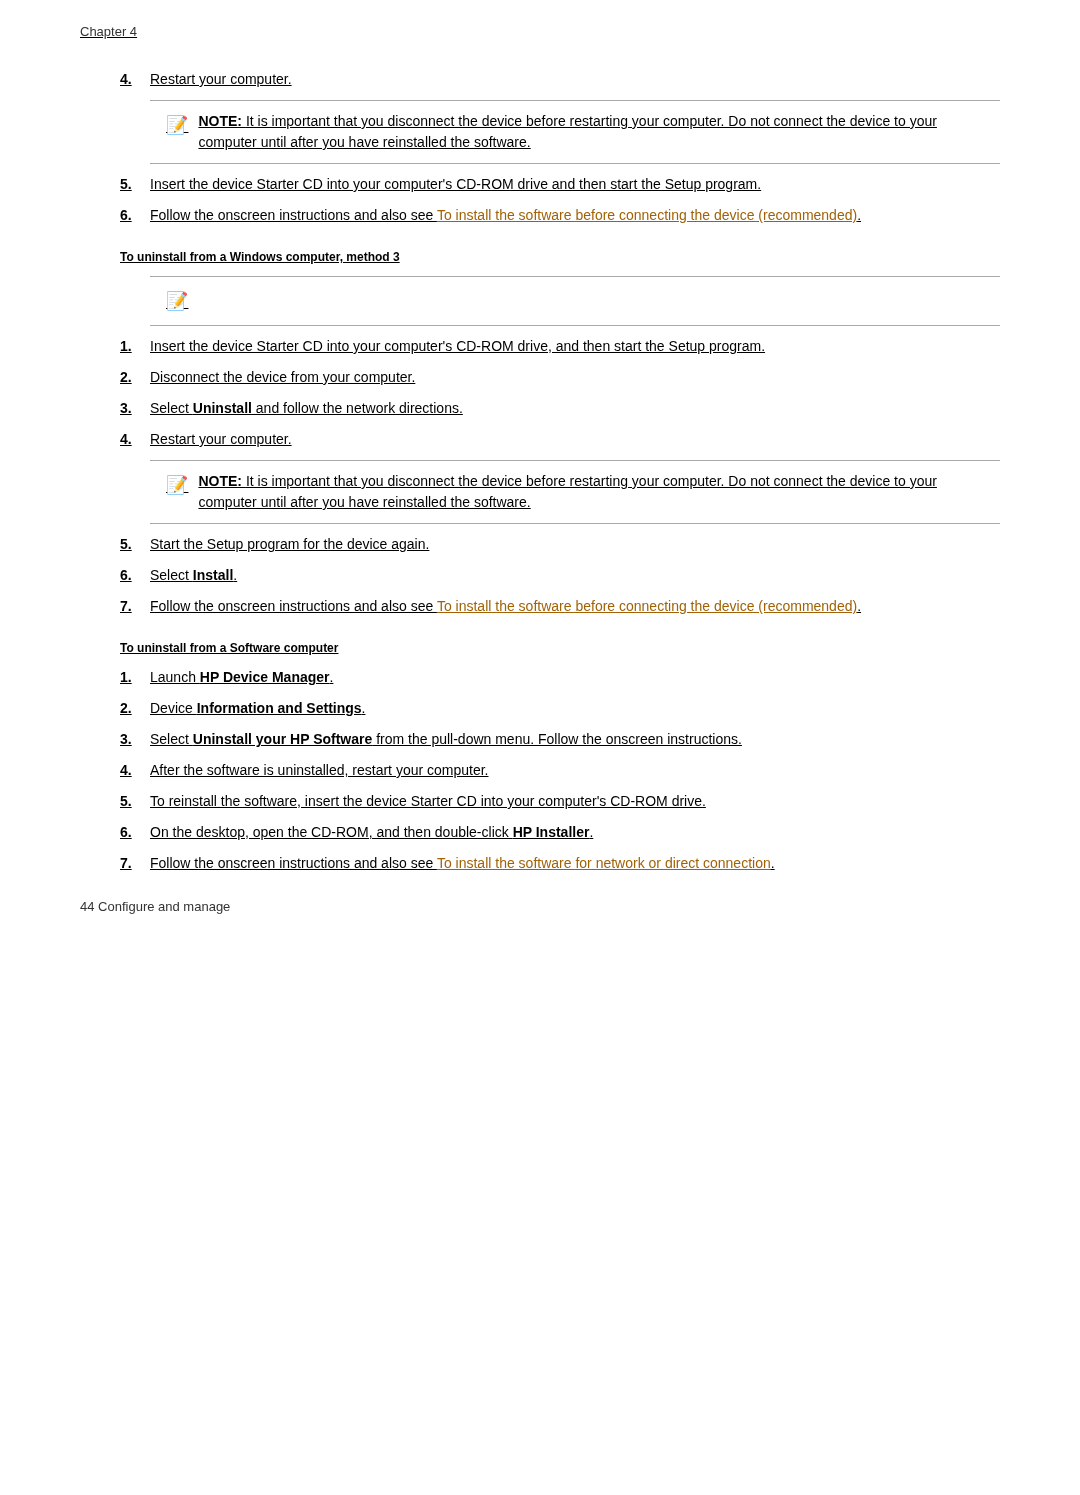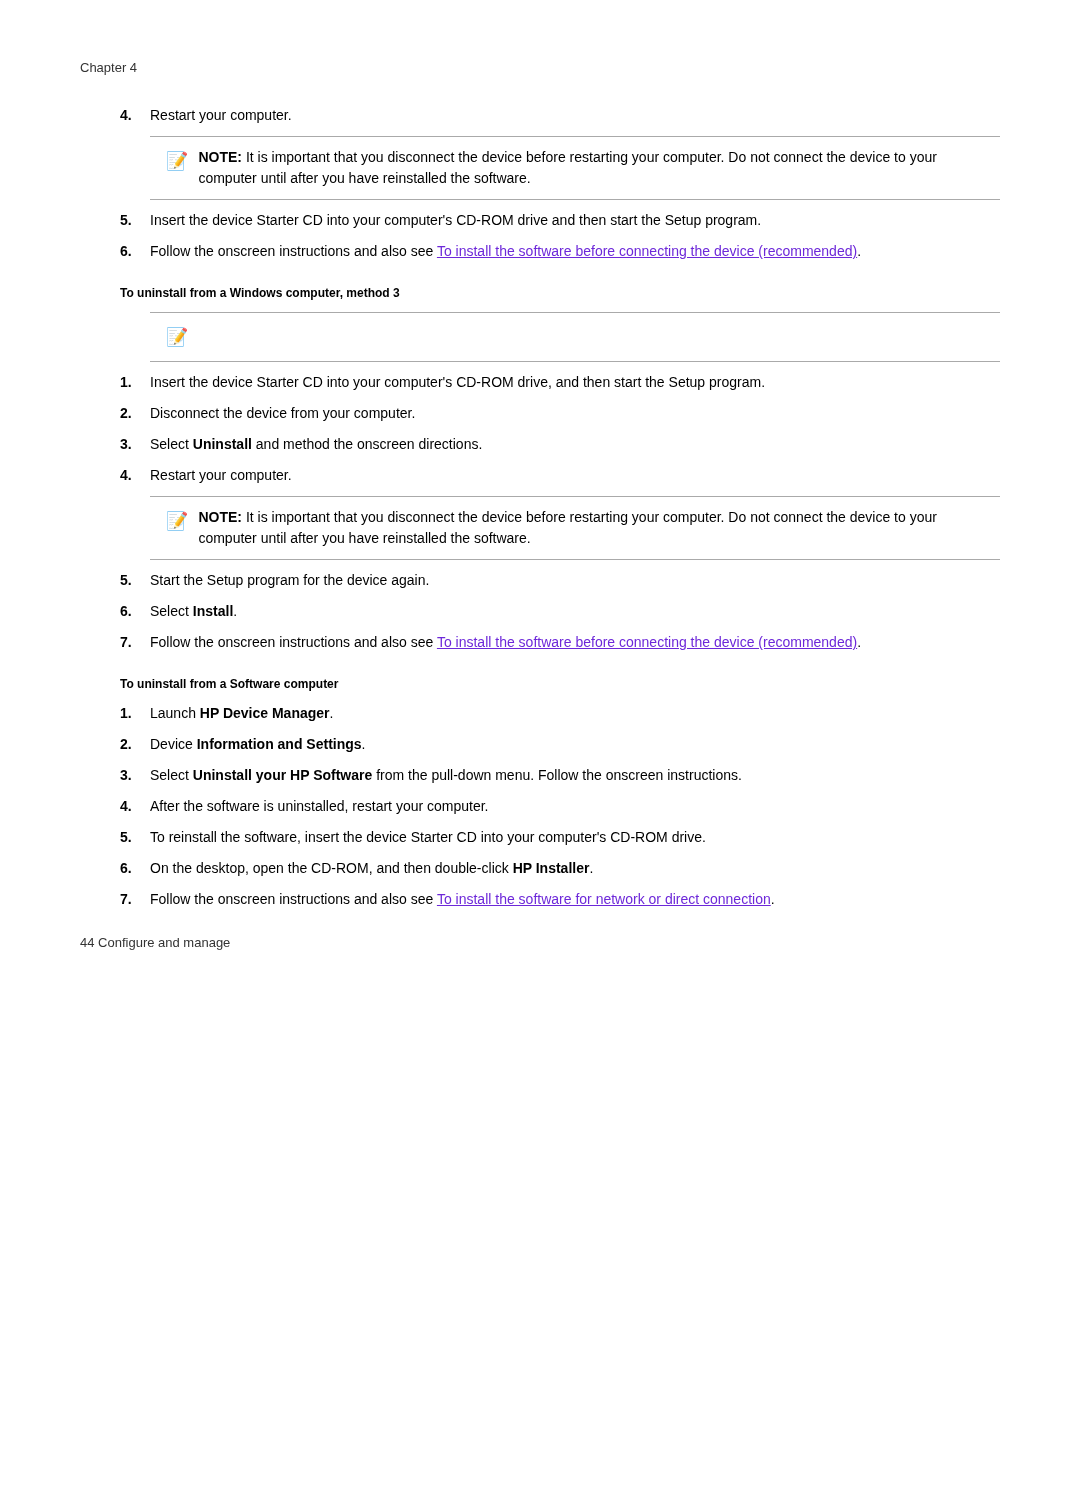--- a/index.html
+++ b/index.html
@@ -12,22 +12,23 @@
       background: #ffffff;
       font-family: Arial, Helvetica, sans-serif;
       font-size: 14px;
       color: #000000;
       width: 1080px;
       min-height: 1495px;
       position: relative;
     }
 
     .page {
-      padding: 60px 80px 60px 80px;
+      padding: 24px 80px 60px 80px;
       position: relative;
+      text-decoration: underline;
     }
 
     .chapter-header {
       font-size: 13px;
       color: #333;
       margin-bottom: 30px;
     }
 
     .content {
       margin-left: 40px;
@@ -73,21 +74,21 @@
       font-weight: bold;
     }
 
     .section-heading {
       font-weight: bold;
       margin: 24px 0 12px 0;
       font-size: 12px;
     }
 
     .link {
-      color: #6d28d9;
+      color: #a16207;
       text-decoration: underline;
     }
 
     .footer {
       position: absolute;
       bottom: 30px;
       left: 80px;
       font-size: 13px;
       color: #333;
       text-align: right;
@@ -141,21 +142,21 @@
     </div>
 
     <div class="numbered-item">
       <span class="item-number">2.</span>
       <span class="item-text">Disconnect the device from your computer.</span>
     </div>
 
     <div class="numbered-item">
       <span class="item-number">3.</span>
       <span class="item-text">
-        <span>Select </span><strong>Uninstall</strong><span> and method the onscreen directions.</span>
+        <span>Select </span><strong>Uninstall</strong><span> and follow the network directions.</span>
       </span>
     </div>
 
     <div class="numbered-item">
       <span class="item-number">4.</span>
       <span class="item-text">Restart your computer.</span>
     </div>
 
     <div class="note-box">
       <span class="note-icon">📝</span>

